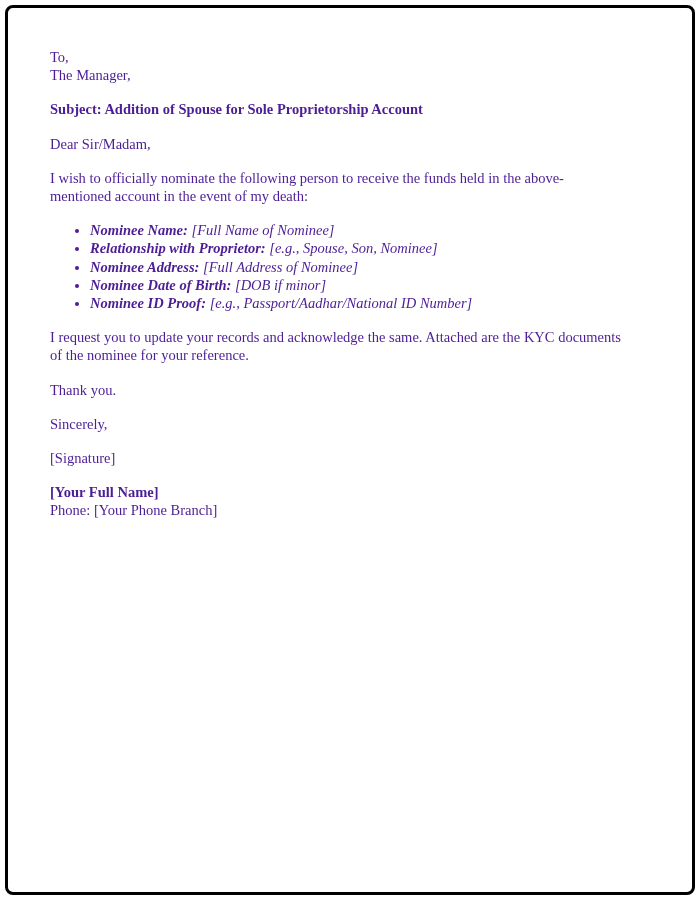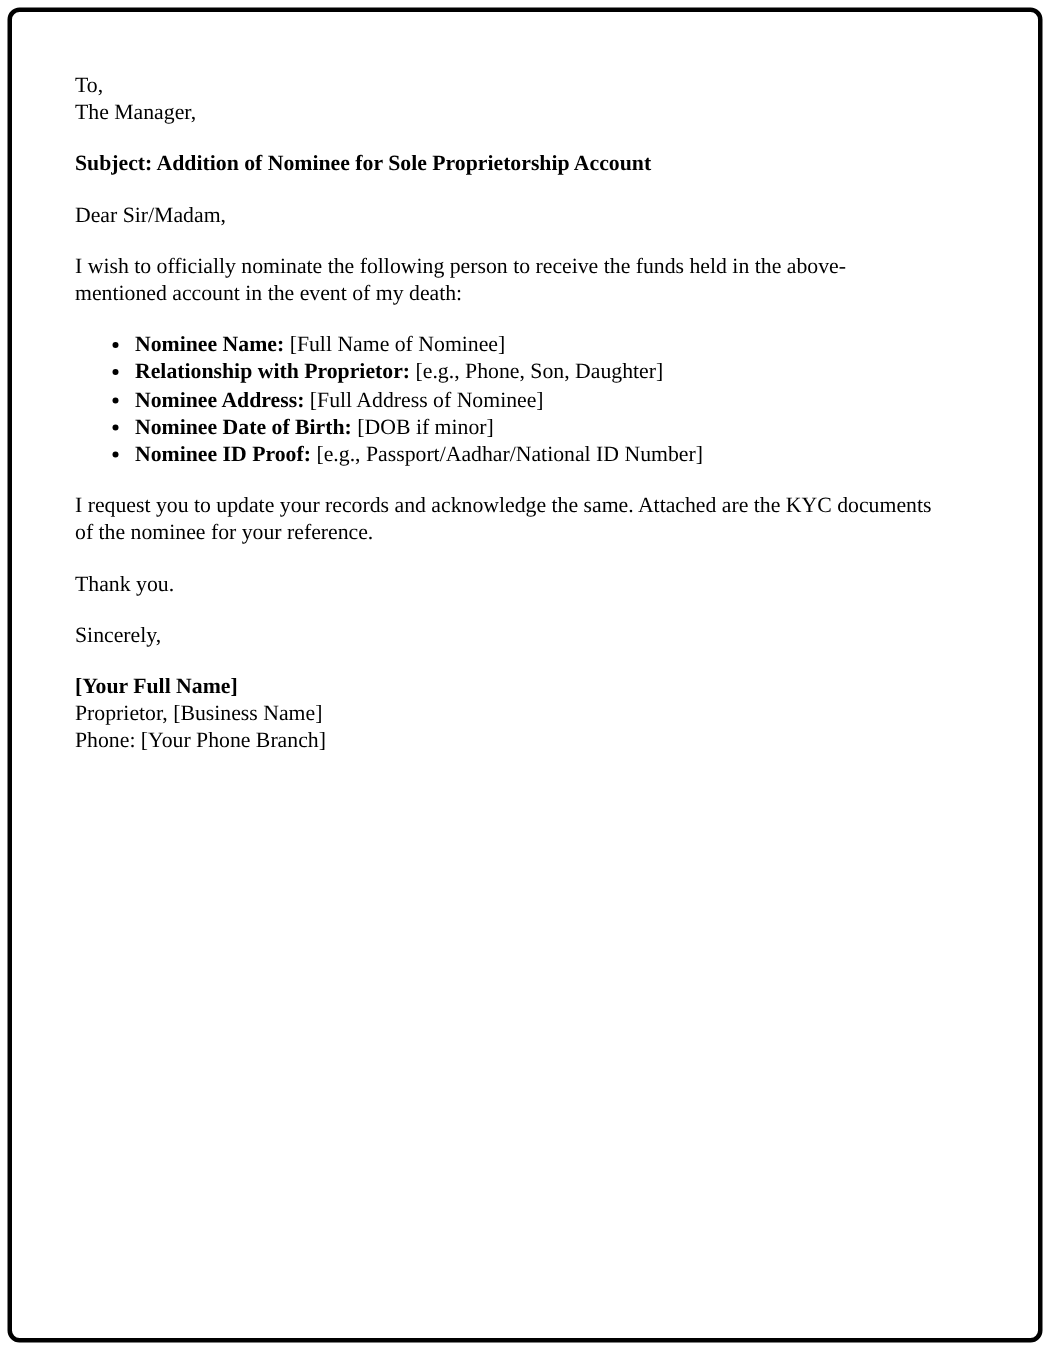--- a/index.html
+++ b/index.html
@@ -20,77 +20,78 @@
     border: 3px solid #000000;
     border-radius: 8px;
     background: #ffffff;
     box-sizing: border-box;
   }
   .letter {
     position: absolute;
     left: 50px;
     top: 48px;
     width: 572px;
-    color: #000000;
+    color: #4c1d95;
     font-size: 14.5px;
     line-height: 18.2px;
   }
   .block {
     margin: 0 0 16px 0;
   }
   .line {
     margin: 0;
   }
   .bold {
     font-weight: bold;
   }
   ul.nominee-list {
     margin: 0 0 16px 0;
     padding-left: 40px;
     list-style-type: disc;
   }
   ul.nominee-list li {
     margin: 0;
+    font-style: italic;
   }
   b { font-weight: bold; }
 </style>
 </head>
 <body>
 
 <div class="frame"></div>
 
 <div class="letter">
 
   <div class="block">
     <p class="line">To,</p>
     <p class="line">The Manager,</p>
   </div>
 
 
-  <p class="block bold">Subject: Addition of Nominee for Sole Proprietorship Account</p>
+  <p class="block bold">Subject: Addition of Spouse for Sole Proprietorship Account</p>
 
   <p class="block">Dear Sir/Madam,</p>
 
 
   <p class="block">I wish to officially nominate the following person to receive the funds held in the above-mentioned account in the event of my death:</p>
 
   <ul class="nominee-list" id="nominee-list">
       <li><b>Nominee Name:</b><span> [Full Name of Nominee]</span></li>
-      <li><b>Relationship with Proprietor:</b><span> [e.g., Phone, Son, Daughter]</span></li>
+      <li><b>Relationship with Proprietor:</b><span> [e.g., Spouse, Son, Nominee]</span></li>
       <li><b>Nominee Address:</b><span> [Full Address of Nominee]</span></li>
       <li><b>Nominee Date of Birth:</b><span> [DOB if minor]</span></li>
       <li><b>Nominee ID Proof:</b><span> [e.g., Passport/Aadhar/National ID Number]</span></li>
     </ul>
 
   <p class="block">I request you to update your records and acknowledge the same. Attached are the KYC documents of the nominee for your reference.</p>
 
   <p class="block">Thank you.</p>
 
   <p class="block">Sincerely,</p>
 
+  <p class="block">[Signature]</p>
 
   <div>
     <p class="line bold">[Your Full Name]</p>
-    <p class="line">Proprietor, [Business Name]</p>
     <p class="line">Phone: [Your Phone Branch]</p>
   </div>
 
 </div>
 
 </body></html>

